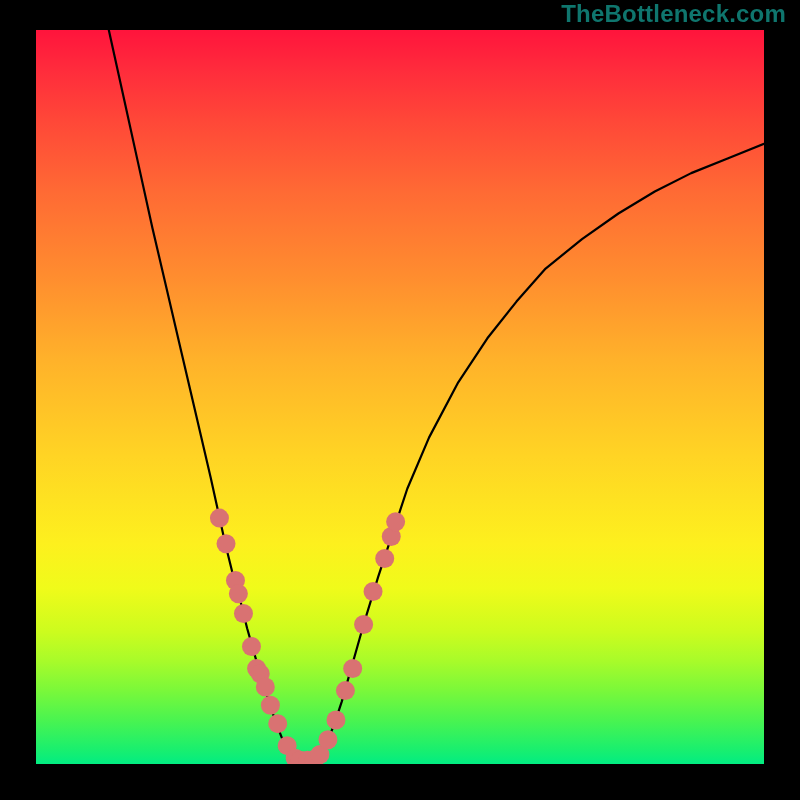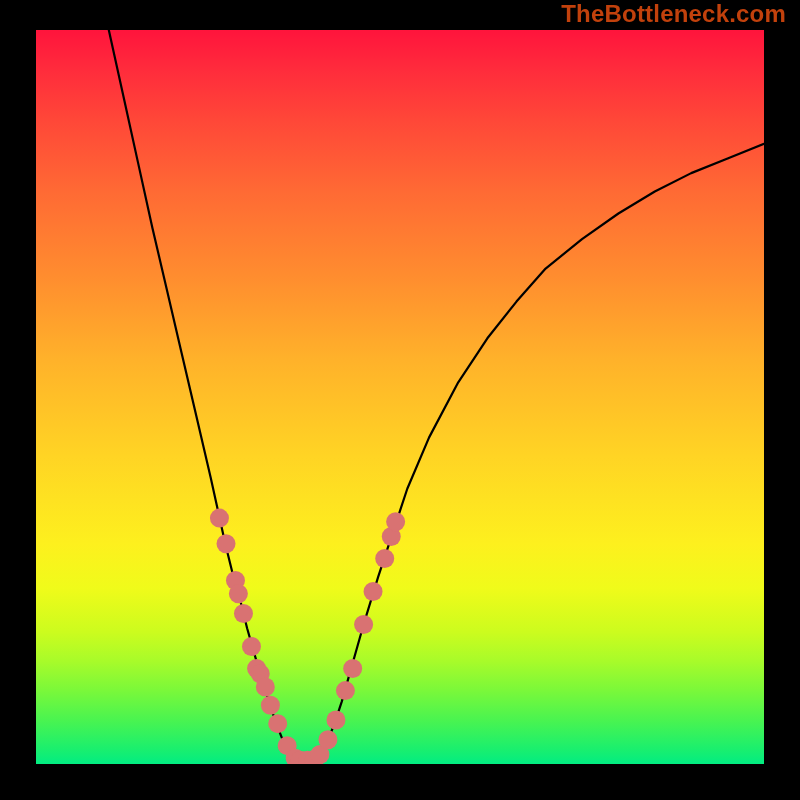--- a/index.html
+++ b/index.html
@@ -15,21 +15,21 @@
     position: relative;
     width: 800px;
     height: 800px;
   }
   .watermark {
     position: absolute;
     top: 0;
     right: 14px;
     font-size: 24px;
     font-weight: 600;
-    color: #c2410c;
+    color: #0f766e;
     letter-spacing: 0.2px;
     z-index: 5;
     pointer-events: none;
   }
   .plot-area {
     position: absolute;
     left: 36px;
     top: 30px;
     width: 728px;
     height: 734px;

